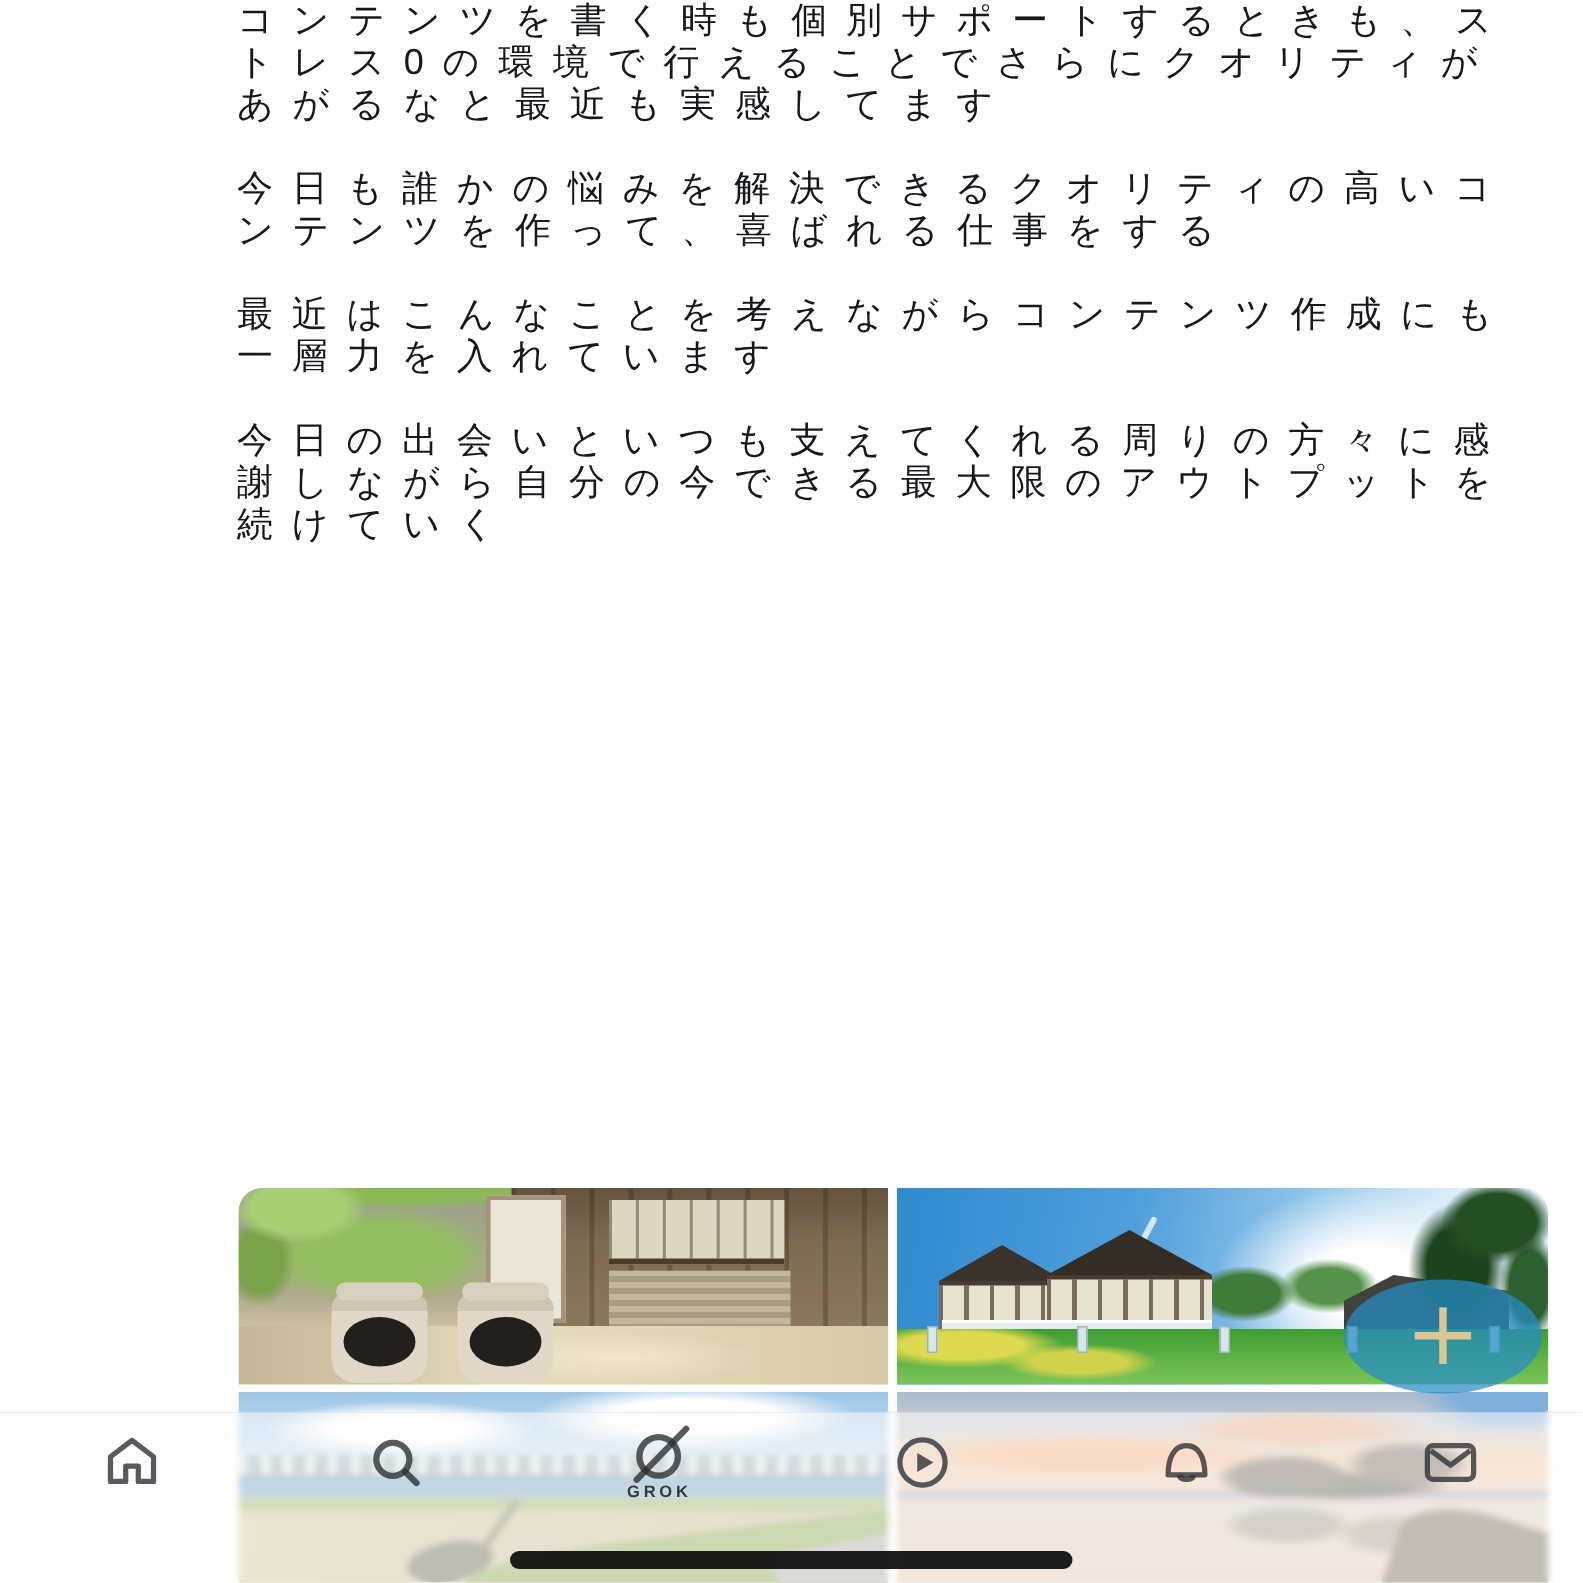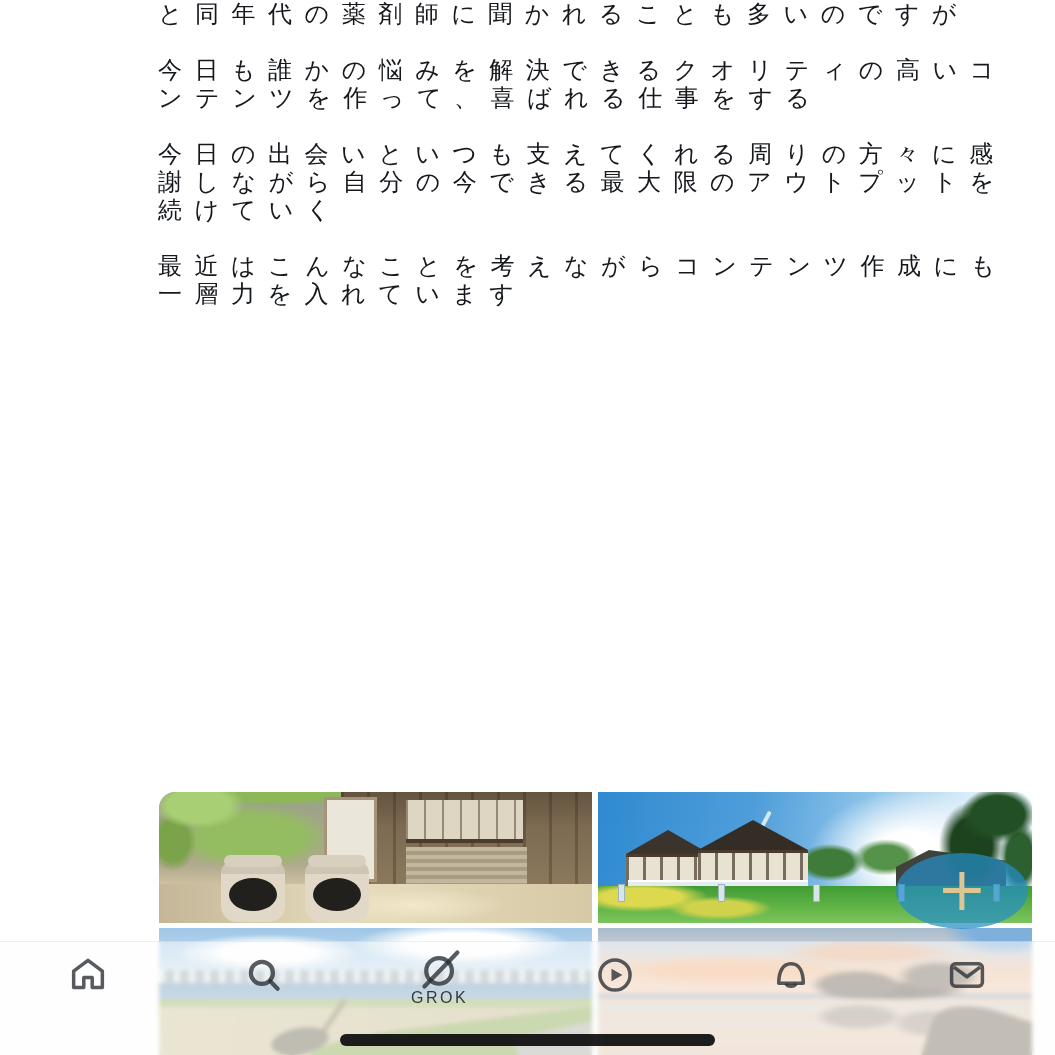--- a/index.html
+++ b/index.html
@@ -116,35 +116,35 @@
   
   .bottom-nav{
     position:absolute;left:0;top:941px;width:1055px;height:114px;z-index:10;
     background:rgba(253,253,253,.52);border-top:1px solid rgba(0,0,0,.06);
     display:flex;align-items:flex-start;padding-top:10px;box-sizing:border-box;
     backdrop-filter:blur(2px);
   }
   .nav-item{flex:1;display:flex;flex-direction:column;align-items:center;color:rgba(40,45,50,.78);}
   .nav-item svg{display:block;margin-top:2px;}
   .nav-item.grok svg{margin-top:-4px;}
-  .grok-label{margin-top:-3px;font-size:16px;font-weight:400;letter-spacing:2.5px;color:rgba(35,40,42,.9);}
+  .grok-label{margin-top:-3px;font-size:11px;font-weight:700;letter-spacing:2.5px;color:rgba(35,40,42,.9);}
   
   .home-indicator{
     position:absolute;left:340px;top:1034px;width:375px;height:12px;border-radius:7px;
     background:rgba(12,12,12,.92);z-index:11;
   }
 </style>
 </head>
 <body>
 
 <div class="post-text">
-  <p>と同年代の薬剤師に聞かれることも多いのですが</p>
+  <p>コンテンツを書く時も個別サポートするときも、ストレス0の環境で行えることでさらにクオリティがあがるなと最近も実感してます</p>
   <p>今日も誰かの悩みを解決できるクオリティの高いコンテンツを作って、喜ばれる仕事をする</p>
+  <p>最近はこんなことを考えながらコンテンツ作成にも一層力を入れています</p>
   <p>今日の出会いといつも支えてくれる周りの方々に感謝しながら自分の今できる最大限のアウトプットを続けていく</p>
-  <p>最近はこんなことを考えながらコンテンツ作成にも一層力を入れています</p>
 </div>
 
 <div class="photo-grid">
   <div class="ph p-cafe">
     <div class="foliage"></div>
     <div class="kiosk"></div>
     <div class="door"></div>
     <div class="window"></div>
     <div class="shutter"></div>
     <div class="deck"></div>

